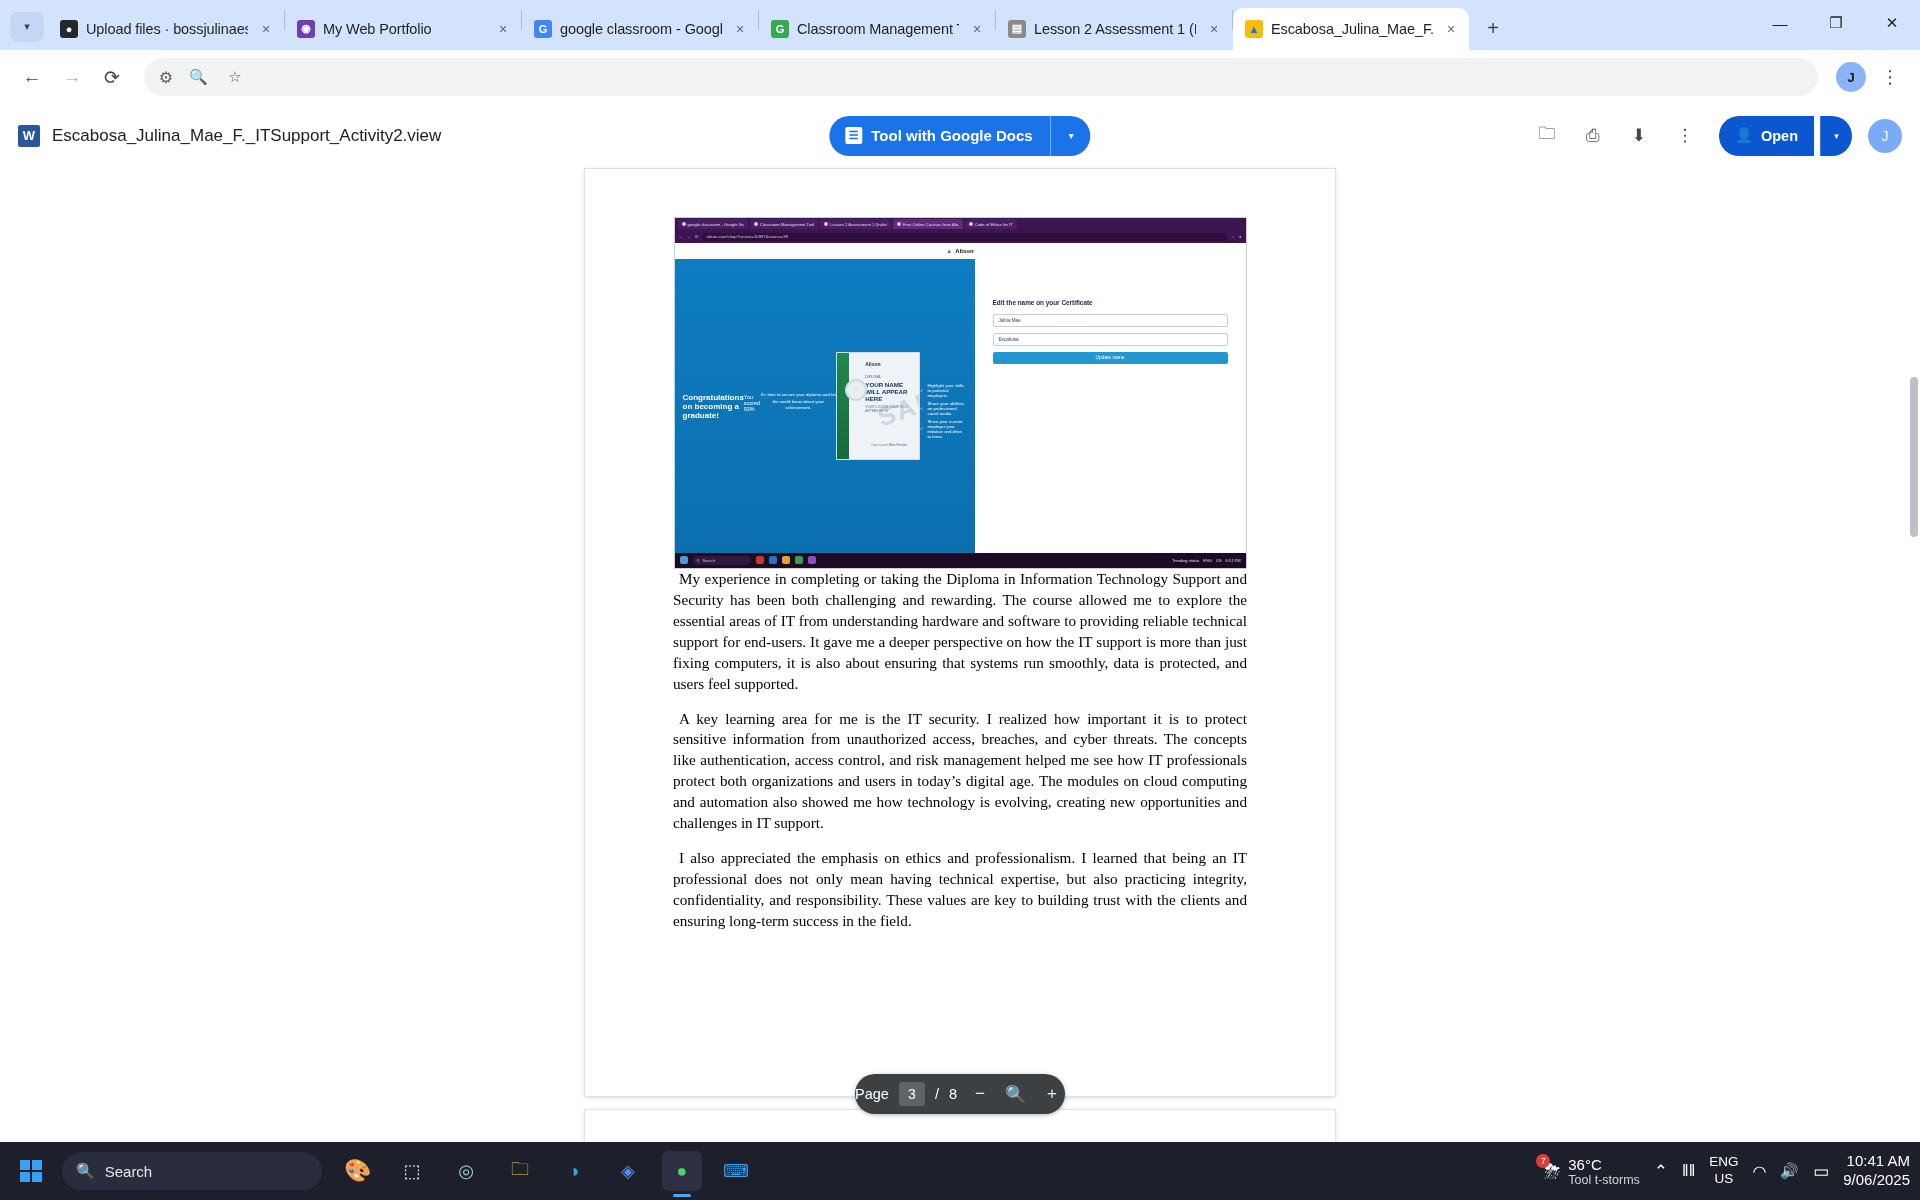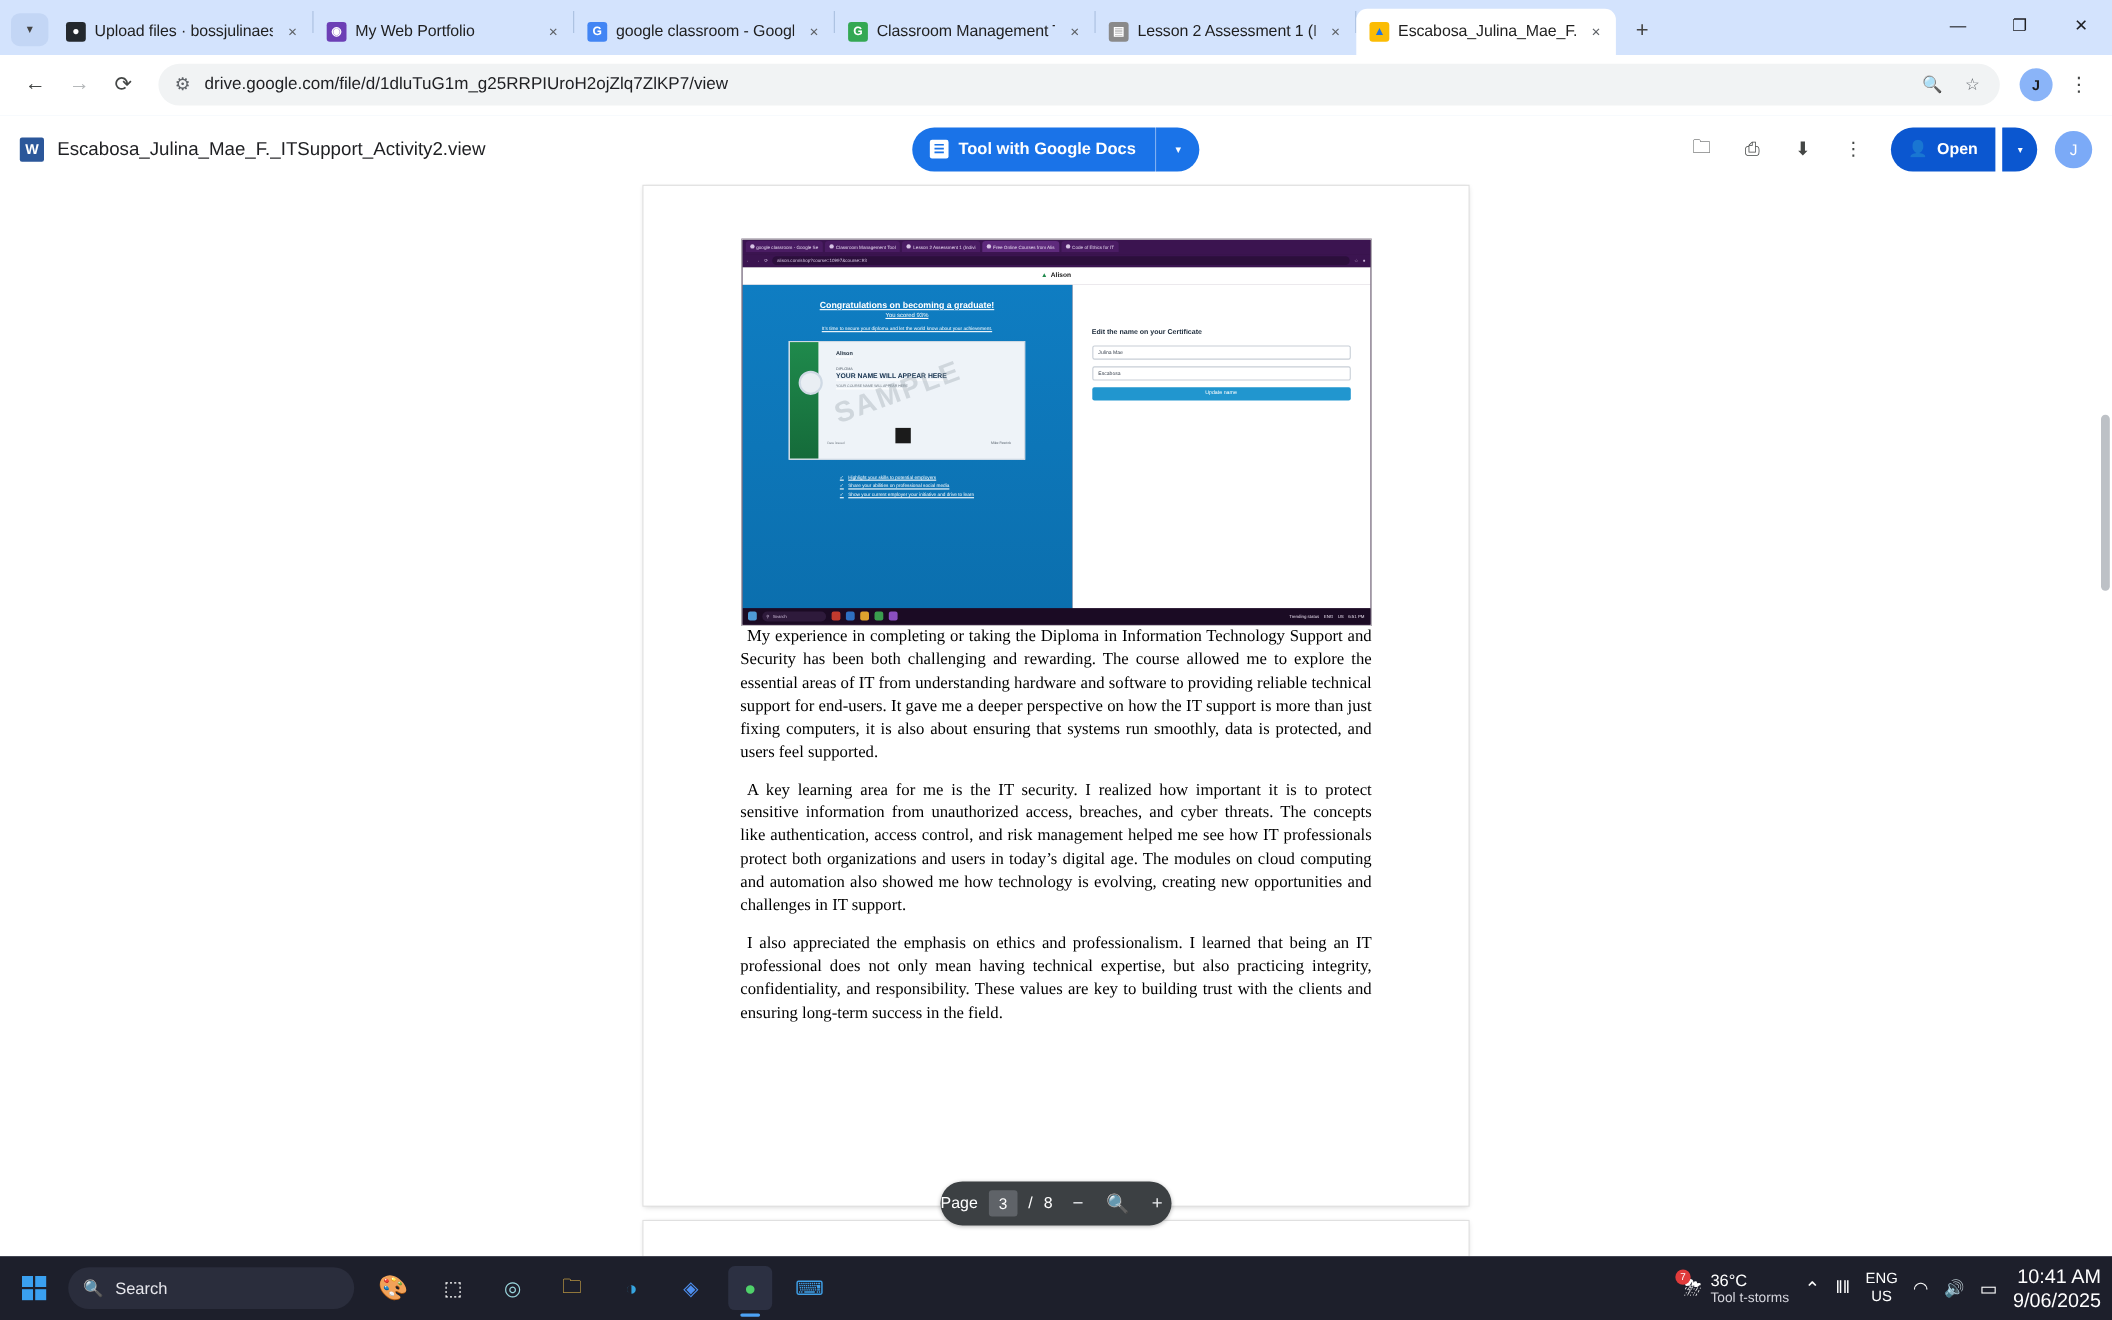--- a/index.html
+++ b/index.html
@@ -295,23 +295,22 @@
     height: 16px; background: #ffffff;
     display: flex; align-items: center; justify-content: center;
     gap: 3px;
     font-size: 6px; color: #111; font-weight: bold;
   }
   .shot-body { flex: 1 1 auto; display: flex; }
   .shot-left {
     width: 300px; background: #0d7cc0;
     background: linear-gradient(180deg,#0f7dc2,#0b6fae);
     padding: 10px 8px;
-    display: flex; flex-direction: column; align-items: center;
+    display: flex; flex-direction: row; align-items: center;
     color: #fff;
-    text-decoration: underline;
   }
   .shot-left h3 { font-size: 8px; margin: 4px 0 2px; }
   .shot-left .sub { font-size: 5.4px; margin-bottom: 6px; }
   .shot-left .lead { font-size: 4.4px; text-align: center; line-height: 1.45; width: 200px; margin-bottom: 8px;}
   .cert {
     width: 215px; height: 108px;
     background: #eef3f8;
     border: 1px solid #cfd9e4;
     position: relative;
     display: flex;
@@ -469,21 +468,21 @@
   .weather .wicon { font-size: 20px; position: relative; }
   .weather .badge {
     position: absolute; top: -6px; left: -8px;
     background: #e03b3b; color: #fff; font-size: 9px;
     border-radius: 50%; width: 14px; height: 14px;
     display: flex; align-items: center; justify-content: center;
   }
   .weather .wtext .t { font-size: 15px; }
   .weather .wtext .d { font-size: 12.5px; color: #d4d4dc; }
   .lang { text-align: center; line-height: 1.25; font-size: 13.5px;}
-  .clock { text-align: right; line-height: 1.25; font-size: 18px; }
+  .clock { text-align: right; line-height: 1.25; font-size: 15px; }
 </style>
 </head>
 <body>
 
 <div class="browser">
 
   <div class="tabstrip">
     <div class="tab-list-btn">
       ▾
     </div>
@@ -537,21 +536,20 @@
       <div>✕</div>
     </div>
   </div>
 
   <div class="toolbar">
     <div class="navbtn">←</div>
     <div class="navbtn disabled">→</div>
     <div class="navbtn">⟳</div>
     <div class="omnibox">
       <span class="siteicon">⚙</span>
-      <span class="url">drive.google.com/file/d/1dluTuG1m_g25RRPIUroH2ojZlq7ZlKP7/view</span>
       <span class="tool">🔍</span>
       <span class="tool">☆</span>
     </div>
     <div class="profile-av">J</div>
     <div class="kebab">⋮</div>
   </div>
 
   <div class="viewer">
 
     <div class="drive-header">

